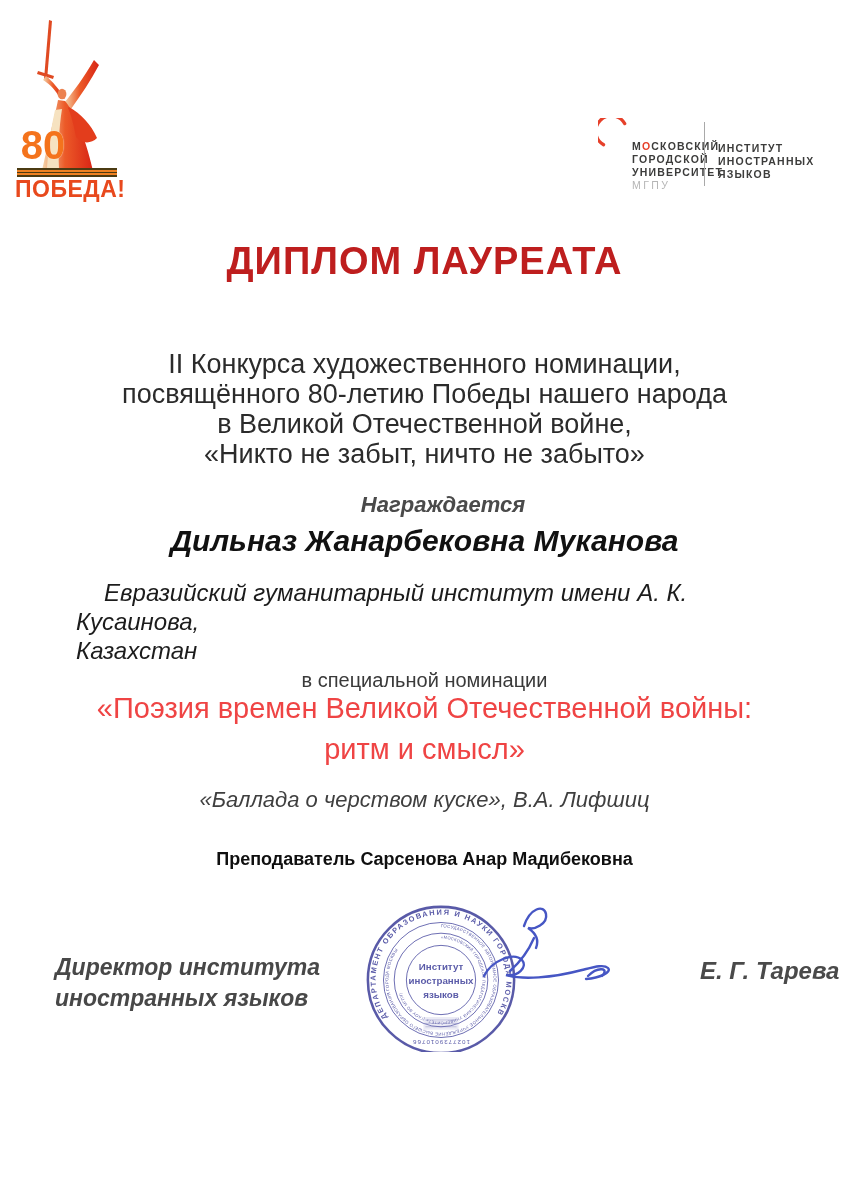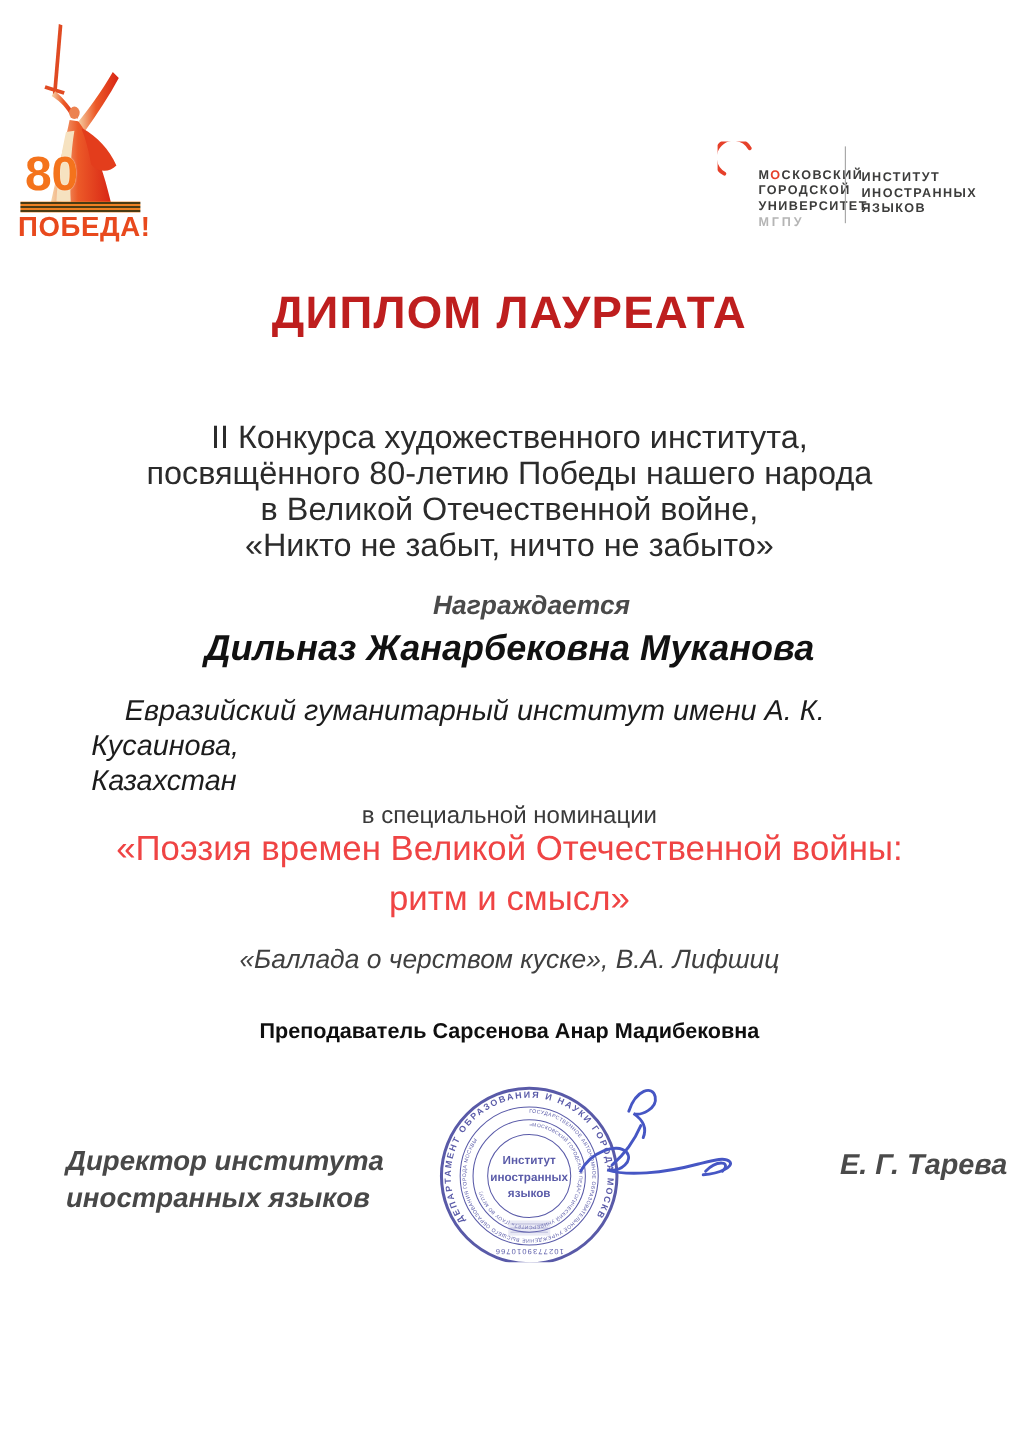--- a/index.html
+++ b/index.html
@@ -20,21 +20,21 @@
        background:repeating-linear-gradient(to bottom,#4b3b13 0px,#4b3b13 1.8px,#ef8122 1.8px,#ef8122 3.6px);}
   .pobeda{position:absolute;left:1px;top:168px;width:110px;font-size:23px;font-weight:800;
        color:var(--logo_red,#E8491D);letter-spacing:.5px;}
 
   
   .uni-logo{left:598px;top:116px;width:220px;height:84px;font-size:10.5px;font-weight:700;
        color:#3c3c3b;letter-spacing:1.2px;}
   .uni-arc{position:absolute;left:0px;top:2px;}
   .uni-lines{position:absolute;left:34px;top:24px;line-height:13px;}
   .uni-lines .red{color:var(--uni_arc_red,#E6402A);}
-  .uni-abbr{color:var(--abbr_gray,#B5B5B5);letter-spacing:2.4px;font-weight:700;}
+  .uni-abbr{color:var(--abbr_gray,#B5B5B5);letter-spacing:2.4px;font-weight:400;}
   .uni-divider{position:absolute;left:106px;top:6px;width:1px;height:64px;background:#a9a9a9;}
   .inst-lines{position:absolute;left:120px;top:26px;line-height:13px;}
 
   
   .title{top:240px;font-size:38px;font-weight:700;letter-spacing:1px;color:var(--accent_red,#BE1E1E);}
   .contest{top:349px;font-size:27px;font-weight:300;line-height:30px;color:#2b2b2b;}
   .award-label{top:492px;font-size:22px;font-style:italic;font-weight:600;color:#4a4a4a;padding-left:37px;}
   .award-name{top:524px;font-size:30px;font-style:italic;font-weight:700;color:#111;}
   .institution{left:76px;top:578px;width:706px;font-size:24px;font-style:italic;font-weight:400;
        color:#1c1c1c;line-height:29px;text-align:left;}
@@ -93,21 +93,21 @@
     <div class="inst-lines">
       <div>ИНСТИТУТ</div>
       <div>ИНОСТРАННЫХ</div>
       <div>ЯЗЫКОВ</div>
     </div>
   </div>
 
   <div class="abs center title">ДИПЛОМ ЛАУРЕАТА</div>
 
   <div class="abs center contest">
-    <div>II Конкурса художественного института,</div>
+    <div>II Конкурса художественного номинации,</div>
     <div>посвящённого 80-летию Победы нашего народа</div>
     <div>в Великой Отечественной войне,</div>
     <div>«Никто не забыт, ничто не забыто»</div>
   </div>
 
   <div class="abs center award-label">Награждается</div>
   <div class="abs center award-name">Дильназ Жанарбековна Муканова</div>
   <div class="abs institution">
     <div class="indent">Евразийский гуманитарный институт имени А. К. Кусаинова,</div>
     <div>Казахстан</div>

